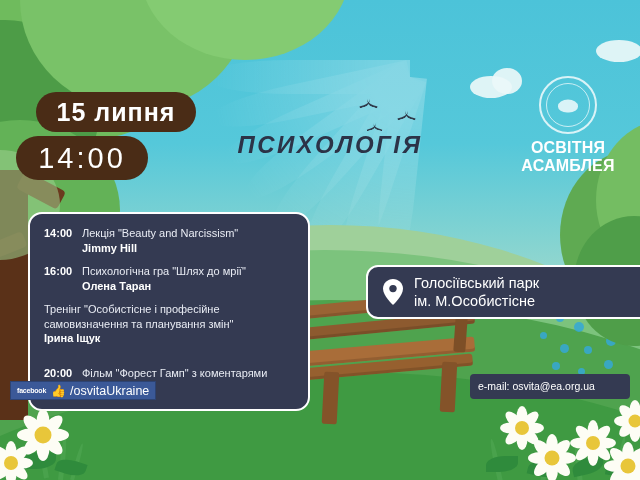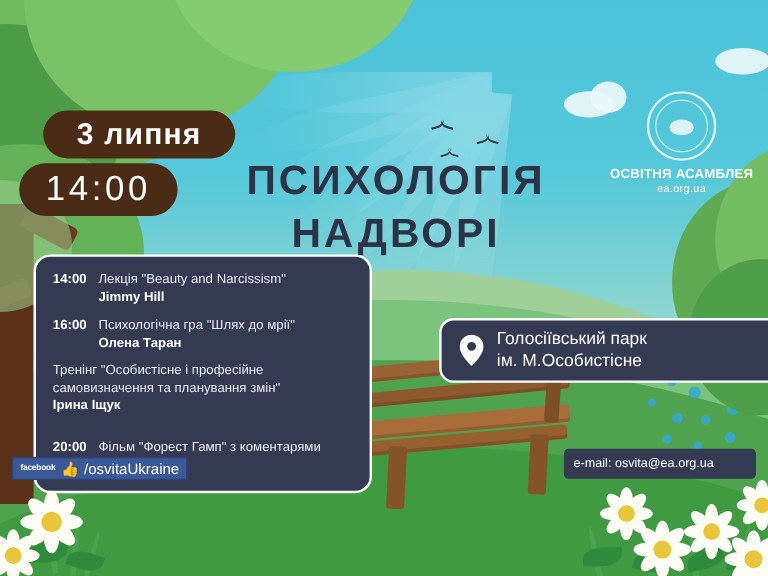--- a/index.html
+++ b/index.html
@@ -51,21 +51,21 @@
   .bluedot{position:absolute;background:#35a8d6;border-radius:50%;opacity:.85;}
 
   
   .pill{position:absolute;background:#4a2c16;color:#fff;border-radius:26px;
         display:flex;align-items:center;justify-content:center;letter-spacing:1px;}
   .pill-date{left:36px;top:92px;width:160px;height:40px;font-size:25px;font-weight:bold;}
   .pill-time{left:16px;top:136px;width:132px;height:44px;font-size:29px;letter-spacing:3px;}
 
   
   .title{position:absolute;left:180px;top:130px;width:300px;text-align:center;
-         color:#2c3347;font-weight:bold;font-size:34px;letter-spacing:2.5px;line-height:1.28;}
+         color:#2c3347;font-weight:bold;font-size:24px;letter-spacing:2.5px;line-height:1.28;font-style:italic;}
   .title div{display:block;}
 
   
   .schedule{position:absolute;left:28px;top:212px;width:282px;
             background:#343a52;border:2px solid #fff;border-radius:14px;
             padding:12px 14px 14px 14px;box-sizing:border-box;}
   .row{display:flex;margin-bottom:9px;}
   .row:last-child{margin-bottom:0;margin-top:20px;}
   .rtime{color:#fff;font-weight:bold;font-size:11px;width:38px;flex:0 0 38px;padding-top:1px;}
   .rbody{color:#e9ecf4;font-size:11px;line-height:1.32;}
@@ -92,21 +92,21 @@
 
   
   .logo{position:absolute;left:506px;top:76px;width:124px;text-align:center;color:#fff;}
   .logo-seal{width:54px;height:54px;margin:0 auto 5px auto;border-radius:50%;
              border:2px solid rgba(255,255,255,.85);position:relative;opacity:.92;}
   .logo-seal:before{content:"";position:absolute;inset:5px;border-radius:50%;
              border:1px solid rgba(255,255,255,.75);}
   .logo-seal:after{content:"";position:absolute;left:50%;top:52%;width:20px;height:13px;
              transform:translate(-50%,-50%);border-radius:50% 50% 45% 45%;
              background:rgba(255,255,255,.85);}
-  .logo-l1{font-size:11px;font-weight:bold;letter-spacing:.2px;}
+  .logo-l1{font-size:16px;font-weight:bold;letter-spacing:.2px;}
   .logo-l2{font-size:9.5px;letter-spacing:2.4px;margin-top:1px;}
   .logo-l3{font-size:9px;letter-spacing:.3px;margin-top:1px;}
 </style>
 </head>
 <body>
 
 <div class="poster">
 
   <div class="rays">
     <div class="ray" style="transform:rotate(96deg)"></div>
@@ -176,26 +176,25 @@
     <div class="plank" style="left:50px;top:22px;width:220px;height:12px;transform:rotate(-5.5deg);background:#8d5a2f;"></div>
     <div class="plank" style="left:30px;top:47px;width:240px;height:15px;transform:rotate(-5deg);background:#a96d39;"></div>
     <div class="plank" style="left:28px;top:64px;width:240px;height:12px;transform:rotate(-5deg);background:#96602f;"></div>
     <div class="leg" style="left:118px;top:72px;width:15px;height:52px;transform:rotate(3deg);"></div>
     <div class="leg" style="left:236px;top:62px;width:15px;height:50px;transform:rotate(3deg);"></div>
     <div class="leg" style="left:-2px;top:58px;width:44px;height:13px;transform:rotate(40deg);"></div>
     <div class="leg" style="left:58px;top:13px;width:12px;height:52px;transform:rotate(4deg);background:#7d4f27;"></div>
     <div class="leg" style="left:250px;top:2px;width:12px;height:50px;transform:rotate(4deg);background:#7d4f27;"></div>
   </div>
 
-  <div class="pill pill-date">3 липня</div>
+  <div class="pill pill-date">15 липня</div>
   <div class="pill pill-time">14:00</div>
 
   <div class="title">
     <div>ПСИХОЛОГІЯ</div>
-    <div>НАДВОРІ</div>
   </div>
 
   <div class="schedule">
     <div class="row">
       <div class="rtime">14:00</div>
       <div class="rbody">
         <span>Лекція "Beauty and Narcissism"</span><br>
         <span class="rname">Jimmy Hill</span>
       </div>
     </div>
@@ -240,21 +239,20 @@
 
   <div class="fb">
     <span class="fbword">facebook</span>
     <span class="fbthumb">👍</span>
     <span class="fbhandle">/osvitaUkraine</span>
   </div>
 
   <div class="logo">
     <div class="logo-seal"></div>
     <div class="logo-l1">ОСВІТНЯ АСАМБЛЕЯ</div>
-    <div class="logo-l3">ea.org.ua</div>
   </div>
 
   <div>
     <div class="blade" style="left:44px;top:430px;width:5px;height:48px;transform:rotate(-10deg);"></div>
     <div class="blade" style="left:58px;top:436px;width:5px;height:44px;transform:rotate(6deg);"></div>
     <div class="blade" style="left:70px;top:442px;width:4px;height:38px;transform:rotate(16deg);"></div>
     <div class="leaf" style="left:22px;top:452px;width:34px;height:17px;"></div>
     <div class="leaf" style="left:56px;top:460px;width:30px;height:15px;transform:rotate(18deg);"></div>
     <div class="daisy" style="left:12px;top:404px;width:62px;height:62px;">
       <div class="petal" style="width:13px;height:26px;transform:translate(-50%,-100%) rotate(0deg);"></div>

